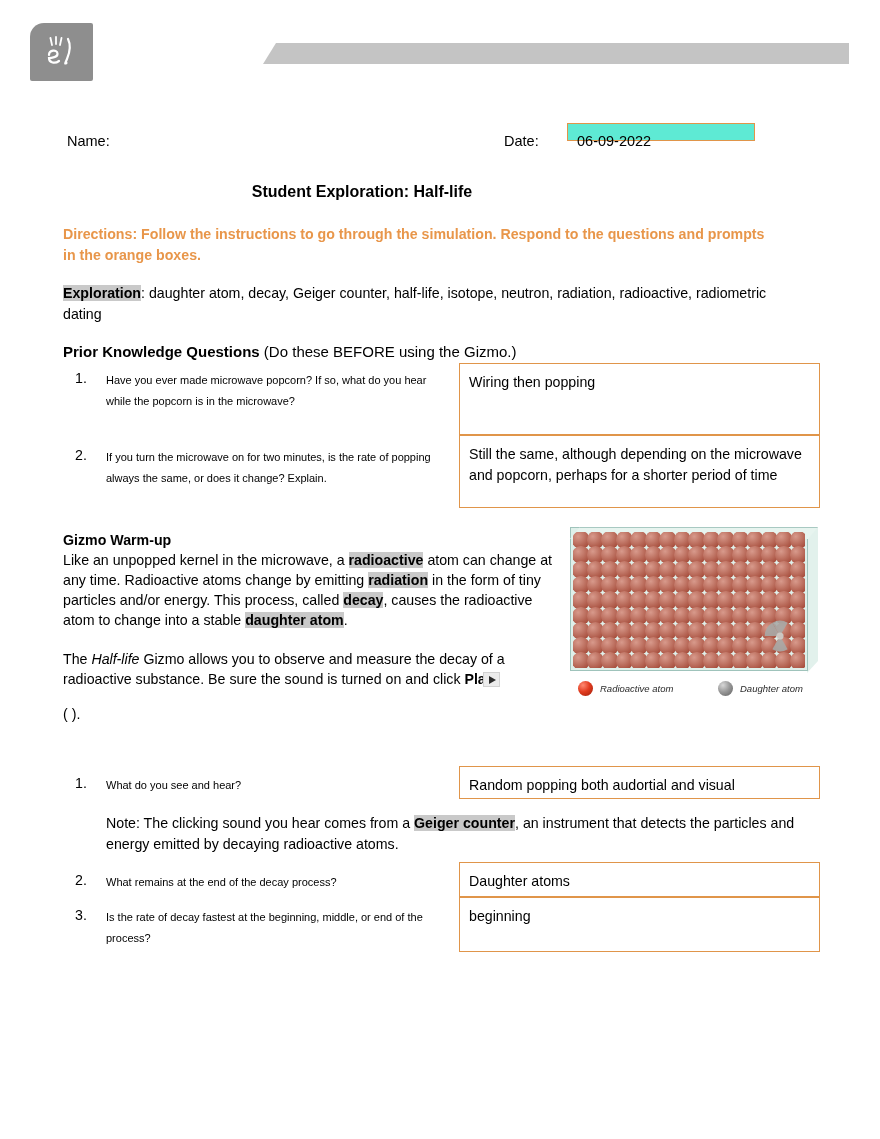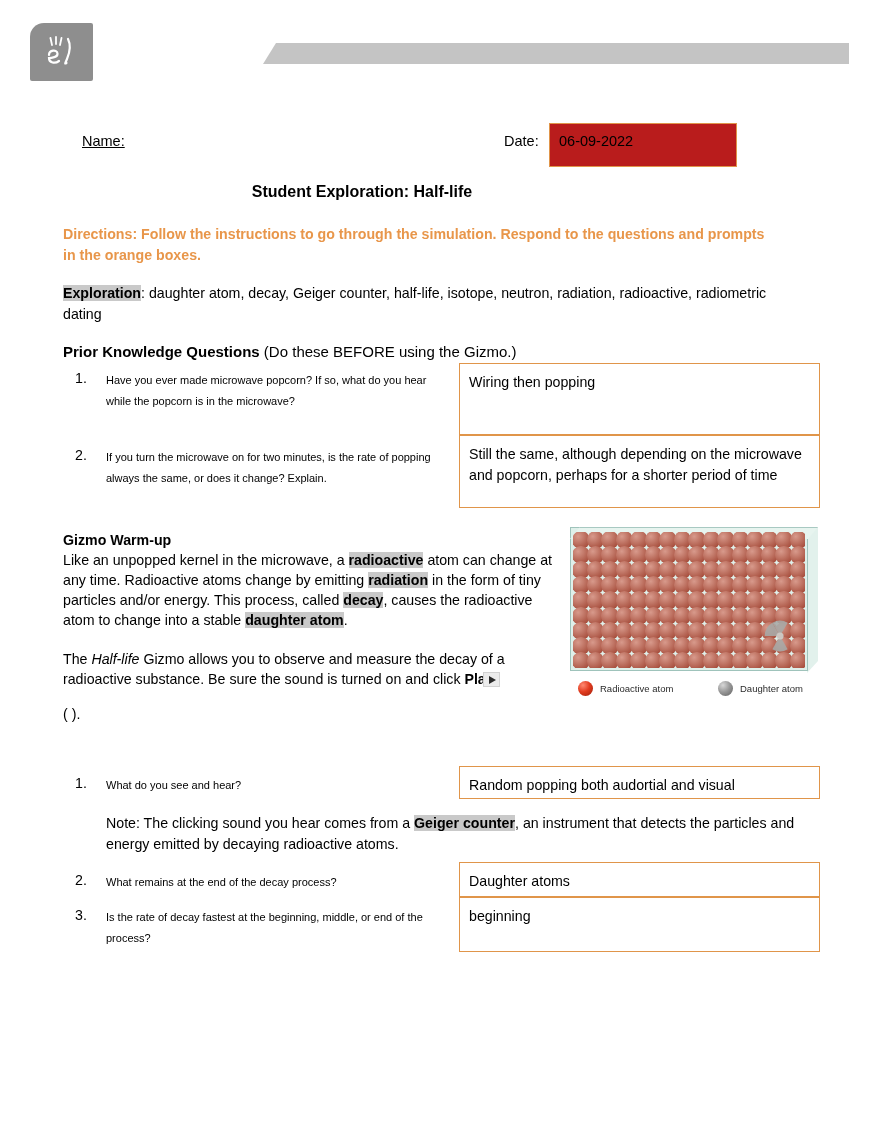--- a/index.html
+++ b/index.html
@@ -46,40 +46,39 @@
     position: absolute;
     left: 263px; top: 43px;
     width: 586px; height: 21px;
     background: #c4c4c4;
     clip-path: polygon(13px 0, 586px 0, 586px 21px, 0 21px);
   }
 
   
   .namerow { position: absolute; left: 0; top: 123px; width: 880px; height: 40px; }
   .lbl-name {
-    position: absolute; left: 82px; top: 10px;
+    position: absolute; left: 67px; top: 10px;
     font-size: 14.5px;
-    text-decoration: underline;
   }
   .field-name {
     position: absolute; left: 134px; top: 0;
     width: 357px; height: 35px;
     border: 1.6px solid #e0954a;
     background: #fff;
     box-sizing: border-box;
   }
   .lbl-date {
     position: absolute; left: 504px; top: 10px;
     font-size: 14.5px;
   }
   .field-date {
-    position: absolute; left: 549px; top: 0;
-    width: 188px; height: 44px;
+    position: absolute; left: 567px; top: 0;
+    width: 188px; height: 18px;
     border: 1.6px solid #e0954a;
-    background: #b91c1c;
+    background: #5eead4;
     box-sizing: border-box;
   }
   .field-val {
     display: block;
     padding: 8px 0 0 9px;
     font-size: 14.5px;
     line-height: 18px;
   }
 
   
@@ -231,20 +230,21 @@
     width: 15px; height: 15px;
     border-radius: 50%;
   }
   .lg-dot.red { left: 4px; top: 2px; background: radial-gradient(circle at 33% 28%, #ff8a72 0%, #e23c20 45%, #9d1c08 100%); }
   .lg-dot.gray { left: 144px; top: 2px; background: radial-gradient(circle at 33% 28%, #d8d8d8 0%, #9a9a9a 45%, #5e5e5e 100%); }
   .lg-txt {
     position: absolute;
     font-size: 9.5px;
     top: 4px;
     color: #2b2b2b;
+    font-style: italic;
   }
 
   
   .note {
     position: absolute; left: 106px; top: 813px;
     width: 708px;
     font-size: 14.2px;
     line-height: 20.5px;
   }
 </style>

